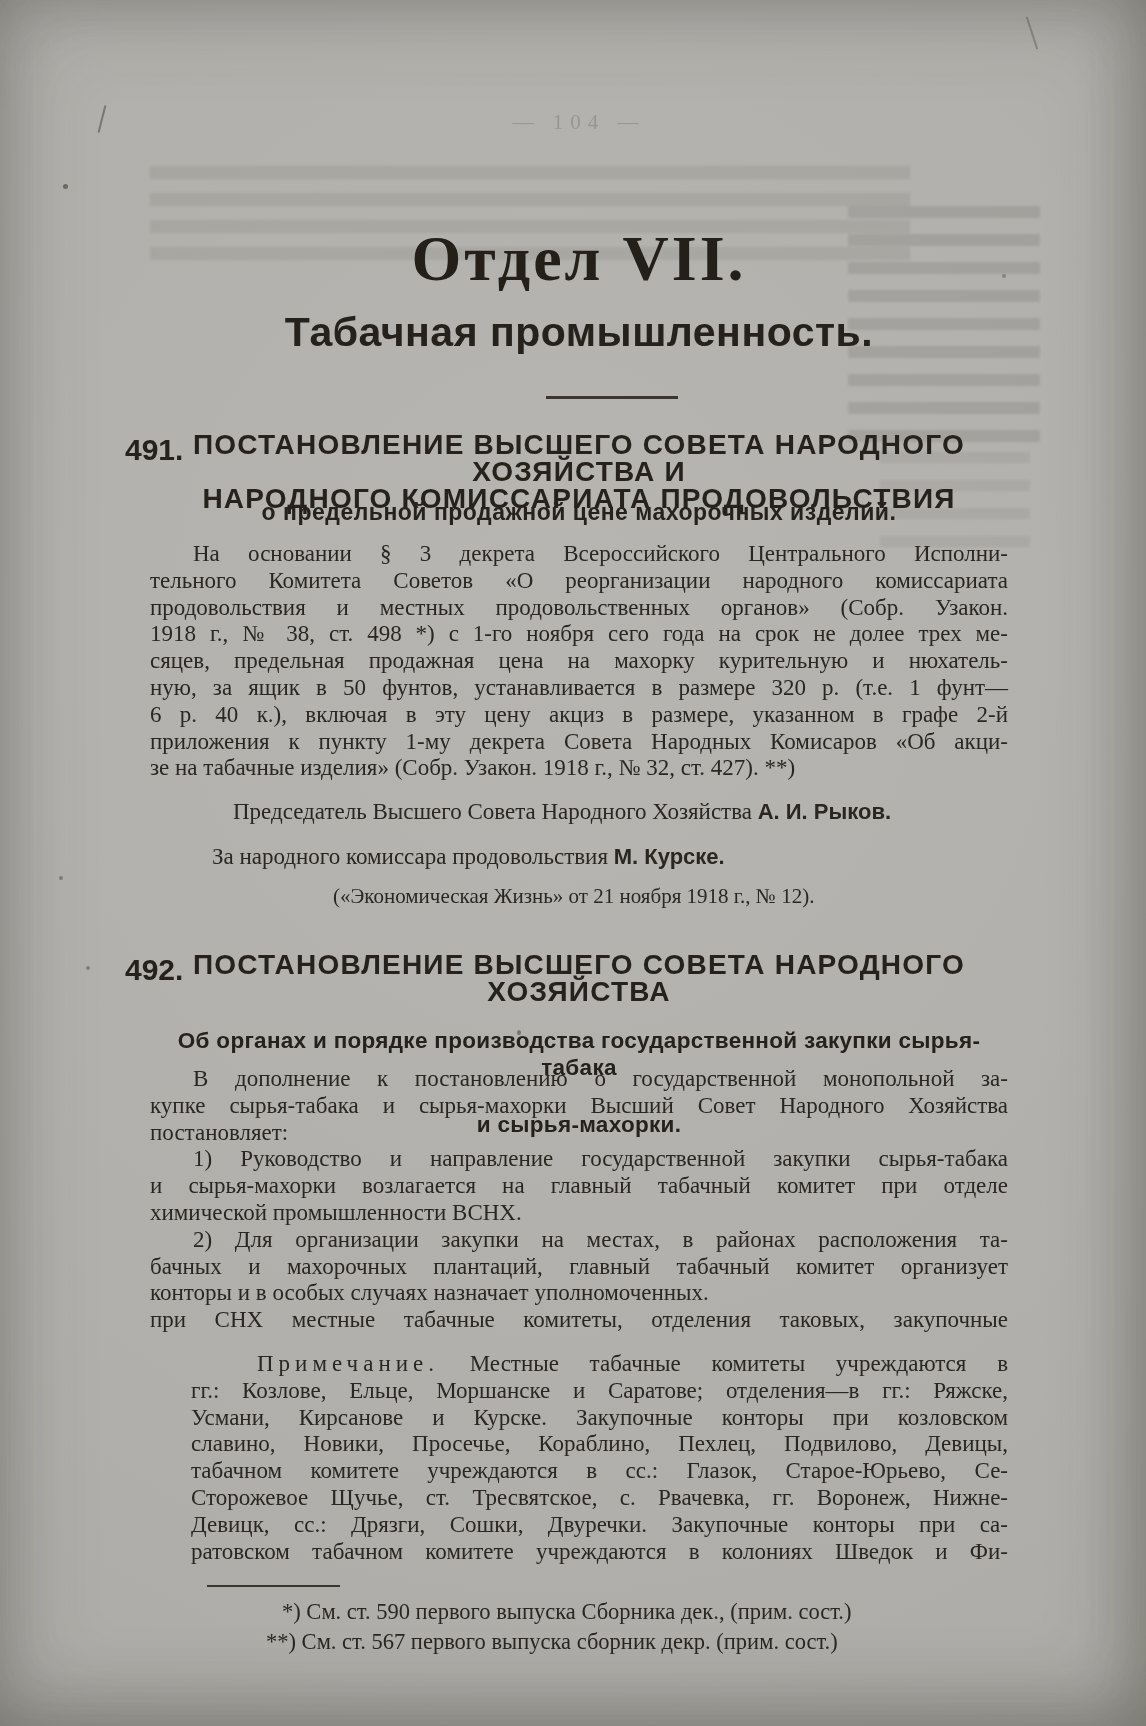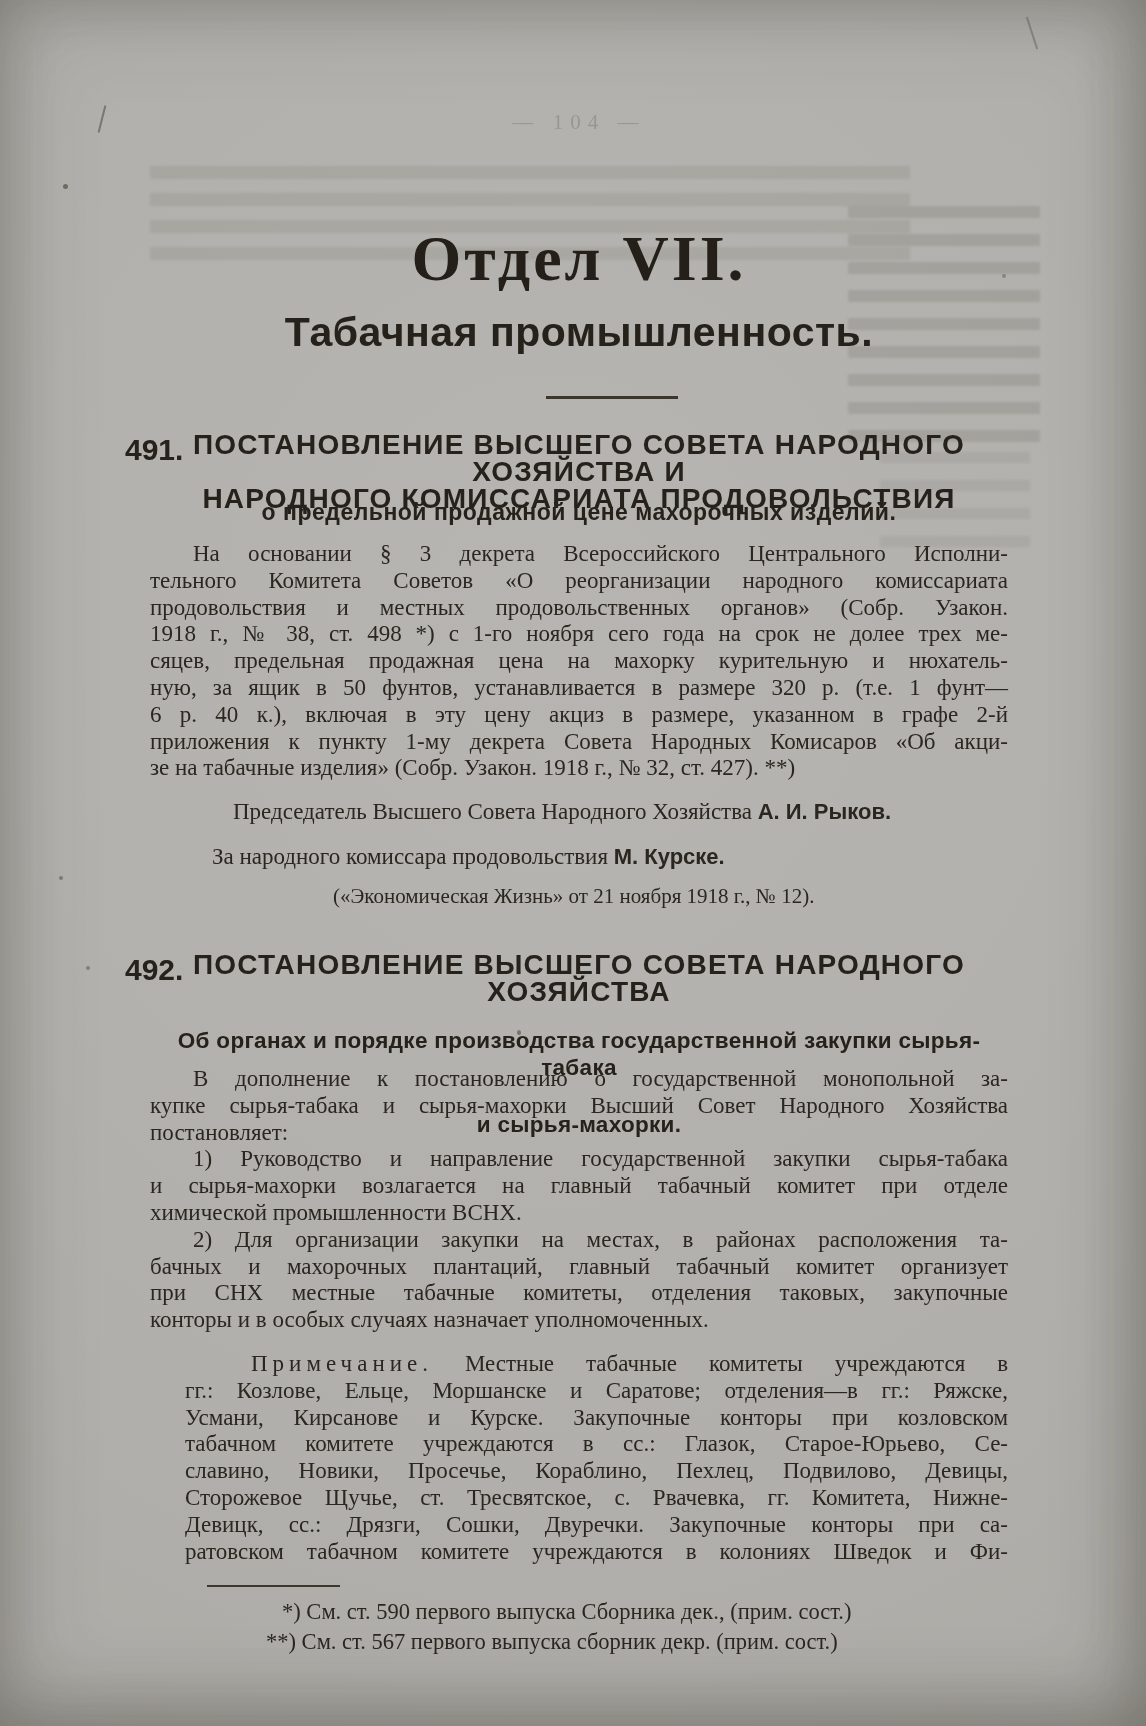--- a/index.html
+++ b/index.html
@@ -85,21 +85,21 @@
   .p491{position:absolute;top:541px;left:0;width:858px;}
   .body492{position:absolute;top:1066px;left:0;width:858px;}
 
   .sig{position:absolute;left:0;width:100%;font-size:23px;}
   .sig1{top:799px;padding-left:83px;}
   .sig2{top:844px;padding-left:62px;}
   .sig-name{font-family:"Liberation Sans","DejaVu Sans",sans-serif;font-weight:bold;font-size:22px;}
   .cite{position:absolute;top:884px;left:0;width:100%;padding-left:183px;box-sizing:border-box;font-size:21px;}
 
   .note{position:absolute;top:1351px;left:35px;width:823px;}
-  .note .line{text-align:justify;text-align-last:justify;}
+  .note .line{text-align:justify;text-align-last:justify;margin-left:6px;}
   .note .line.last{text-align-last:justify;}
   .note-first{text-indent:66px;}
   .spaced{letter-spacing:5px;}
 
   .footnotes{position:absolute;top:1597px;left:0;width:858px;font-size:22.5px;line-height:30px;}
   .footnotes .line{text-align:left;text-align-last:left;}
   .footnotes .line:first-child{padding-left:132px;}
   .footnotes .line.last{padding-left:116px;}
 
   
@@ -187,36 +187,36 @@
           <div class="line last">постановляет:</div>
         </div>
       <div class="justified para">
           <div class="line">1) Руководство и направление государственной закупки сырья-табака</div>
           <div class="line">и сырья-махорки возлагается на главный табачный комитет при отделе</div>
           <div class="line last">химической промышленности ВСНХ.</div>
         </div>
       <div class="justified para">
           <div class="line">2) Для организации закупки на местах, в районах расположения та-</div>
           <div class="line">бачных и махорочных плантаций, главный табачный комитет организует</div>
+          <div class="line last">конторы и в особых случаях назначает уполномоченных.</div>
           <div class="line">при СНХ местные табачные комитеты, отделения таковых, закупочные</div>
-          <div class="line last">конторы и в особых случаях назначает уполномоченных.</div>
         </div>
     </div>
 
     <div class="note bodytext">
       <div class="line note-first">
         <span class="spaced">Примечание.</span>
         <span>Местные табачные комитеты учреждаются в</span>
       </div>
       <div>
           <div class="line">гг.: Козлове, Ельце, Моршанске и Саратове; отделения—в гг.: Ряжске,</div>
           <div class="line">Усмани, Кирсанове и Курске. Закупочные конторы при козловском</div>
+          <div class="line">славино, Новики, Просечье, Кораблино, Пехлец, Подвилово, Девицы,</div>
           <div class="line">табачном комитете учреждаются в сс.: Глазок, Старое-Юрьево, Се-</div>
-          <div class="line">славино, Новики, Просечье, Кораблино, Пехлец, Подвилово, Девицы,</div>
-          <div class="line">Сторожевое Щучье, ст. Тресвятское, с. Рвачевка, гг. Комитета, Нижне-</div>
+          <div class="line">Сторожевое Щучье, ст. Тресвятское, с. Рвачевка, гг. Воронеж, Нижне-</div>
           <div class="line">Девицк, сс.: Дрязги, Сошки, Двуречки. Закупочные конторы при са-</div>
           <div class="line last">ратовском табачном комитете учреждаются в колониях Шведок и Фи-</div>
         </div>
     </div>
 
     <div class="fnrule"></div>
     <div class="footnotes">
         <div class="line">*) См. ст. 590 первого выпуска Сборника дек., (прим. сост.)</div>
         <div class="line last">**) См. ст. 567 первого выпуска сборник декр. (прим. сост.)</div>
       </div>

